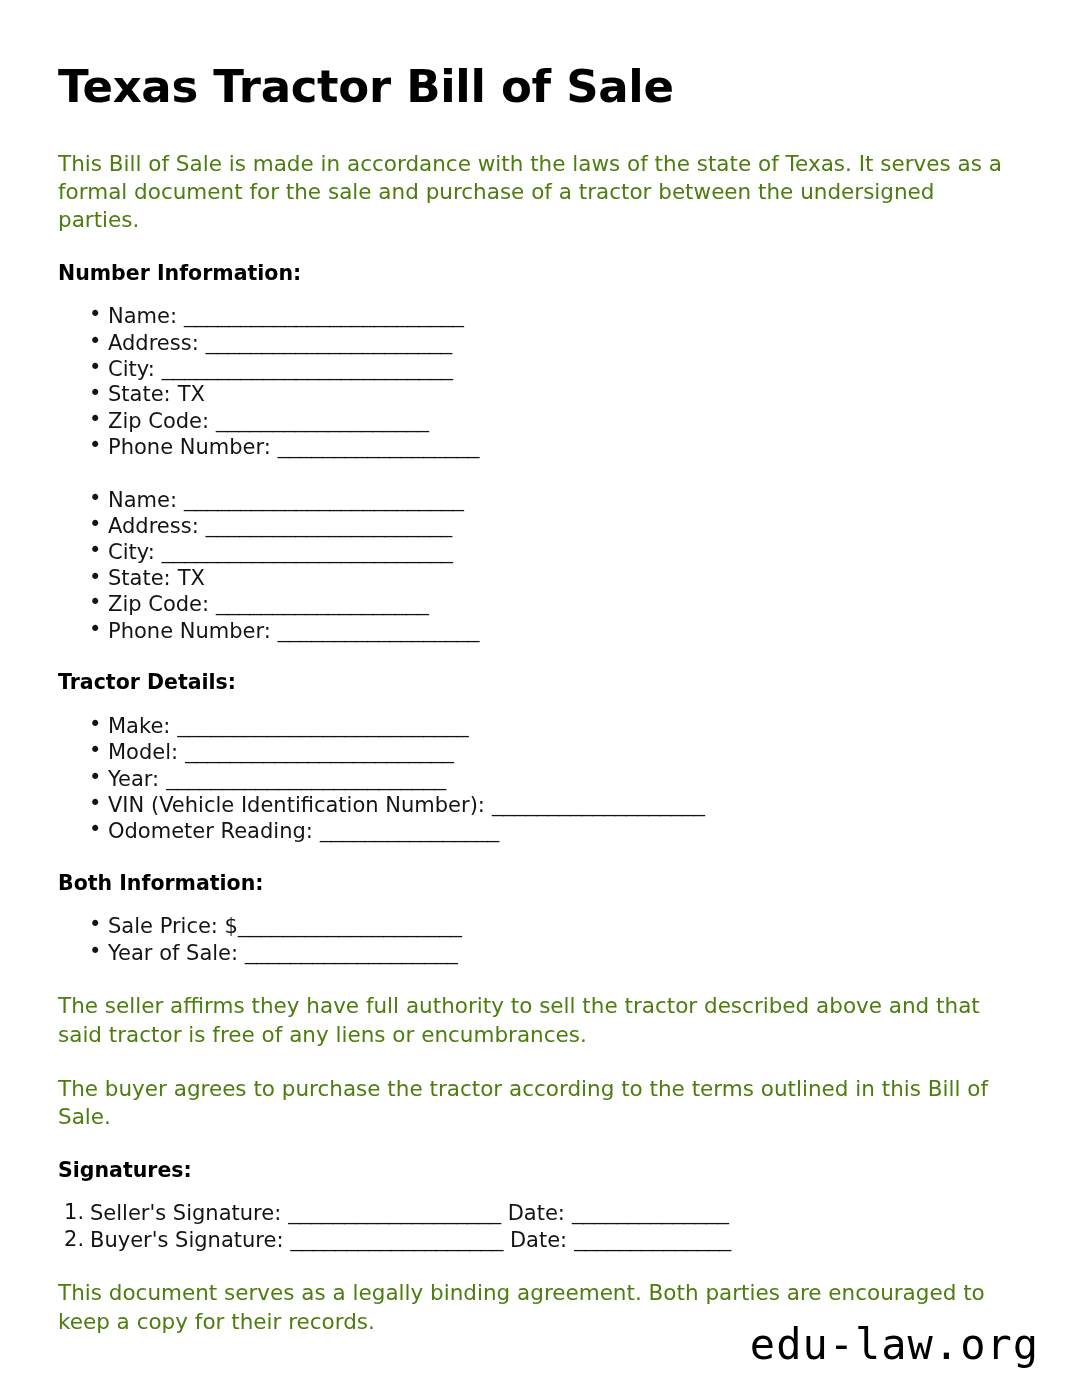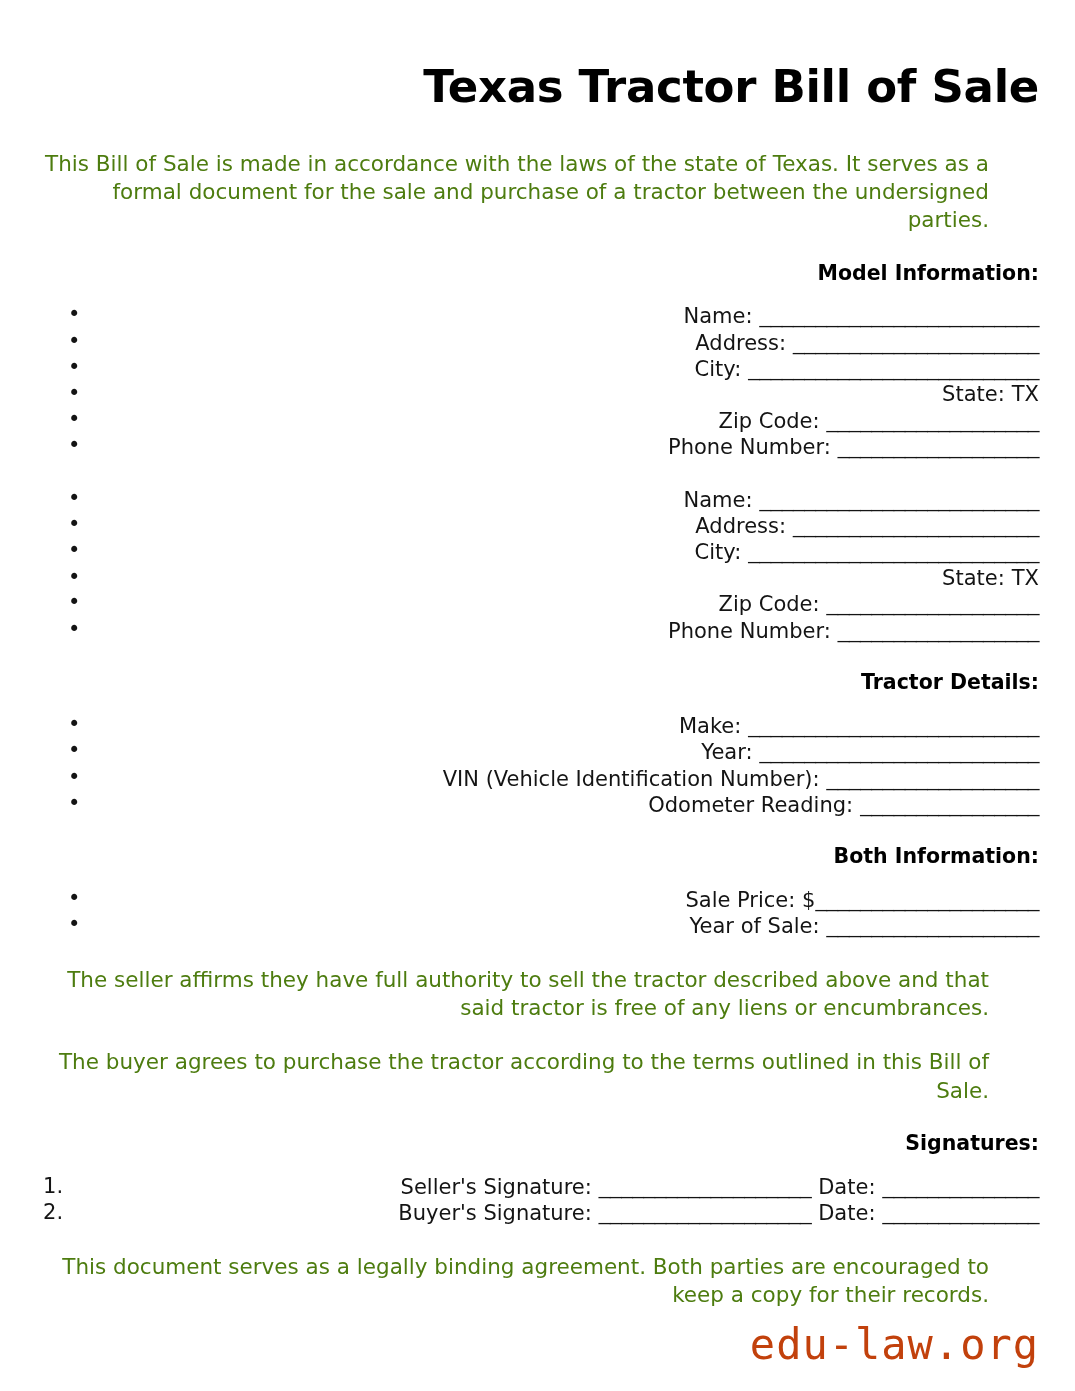--- a/index.html
+++ b/index.html
@@ -14,23 +14,22 @@
     font-family: "DejaVu Sans", sans-serif;
     color: #141414;
     -webkit-font-smoothing: antialiased;
   }
 
   .page {
     position: relative;
     width: 1075px;
     height: 1391px;
     box-sizing: border-box;
-    padding: 62px 36px 0 37px;
+    padding: 62px 36px 0 58px;
     background: #ffffff;
-    text-align: right;
   }
 
   .doc-title {
     font-family: "DejaVu Sans", sans-serif;
     font-size: 45px;
     font-weight: bold;
     letter-spacing: -0.3px;
     line-height: 1.1;
     margin: 0 0 38px 0;
     color: #000000;
@@ -106,34 +105,34 @@
 
   .field-gap { display: inline-block; width: 7px; }
 
   .footer-mark {
     position: absolute;
     right: 36px;
     bottom: 22px;
     font-family: "DejaVu Sans Mono", monospace;
     font-size: 42px;
     letter-spacing: 1px;
-    color: #c2410c;
+    color: #000000;
     white-space: nowrap;
   }
 </style>
 </head>
 <body>
 
 <div class="page">
 
   <h1 class="doc-title">Texas Tractor Bill of Sale</h1>
 
   <p class="para">This Bill of Sale is made in accordance with the laws of the state of Texas. It serves as a formal document for the sale and purchase of a tractor between the undersigned parties.</p>
 
-  <h2 class="section-heading">Model Information:</h2>
+  <h2 class="section-heading">Number Information:</h2>
   <ul class="field-list">
     <li>
       <span>Name:</span><span class="field-gap"></span><span class="blank">_________________________</span>
     </li>
     <li>
       <span>Address:</span><span class="field-gap"></span><span class="blank">______________________</span>
     </li>
     <li>
       <span>City:</span><span class="field-gap"></span><span class="blank">__________________________</span>
     </li>
@@ -166,20 +165,23 @@
     </li>
     <li>
       <span>Phone Number:</span><span class="field-gap"></span><span class="blank">__________________</span>
     </li>
   </ul>
 
   <h2 class="section-heading">Tractor Details:</h2>
   <ul class="field-list">
     <li>
       <span>Make:</span><span class="field-gap"></span><span class="blank">__________________________</span>
+    </li>
+    <li>
+      <span>Model:</span><span class="field-gap"></span><span class="blank">________________________</span>
     </li>
     <li>
       <span>Year:</span><span class="field-gap"></span><span class="blank">_________________________</span>
     </li>
     <li>
       <span>VIN (Vehicle Identification Number):</span><span class="field-gap"></span><span class="blank">___________________</span>
     </li>
     <li>
       <span>Odometer Reading:</span><span class="field-gap"></span><span class="blank">________________</span>
     </li>

